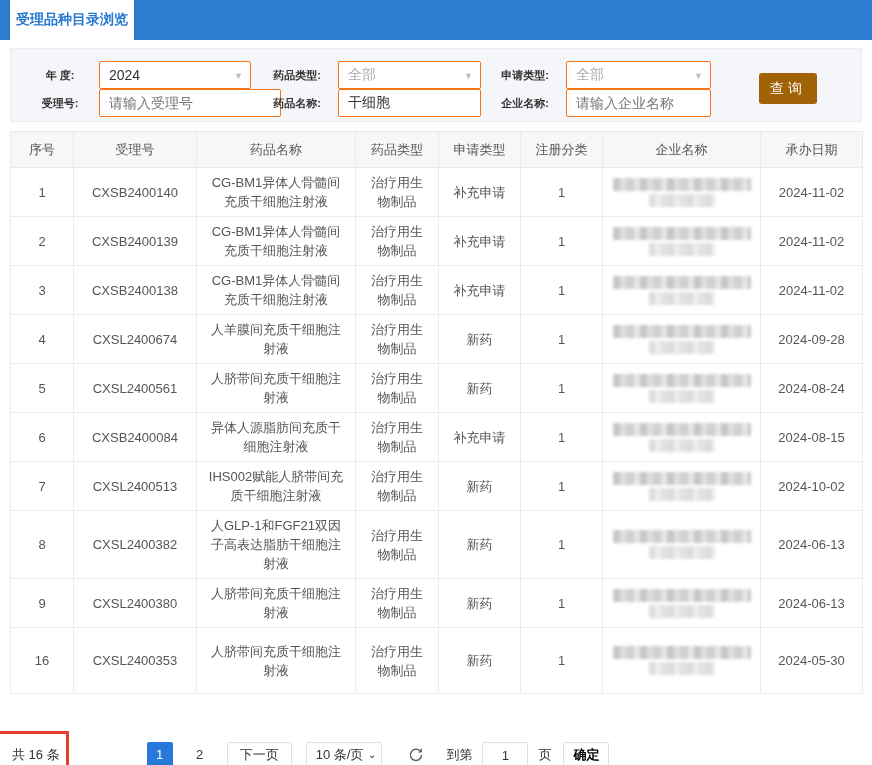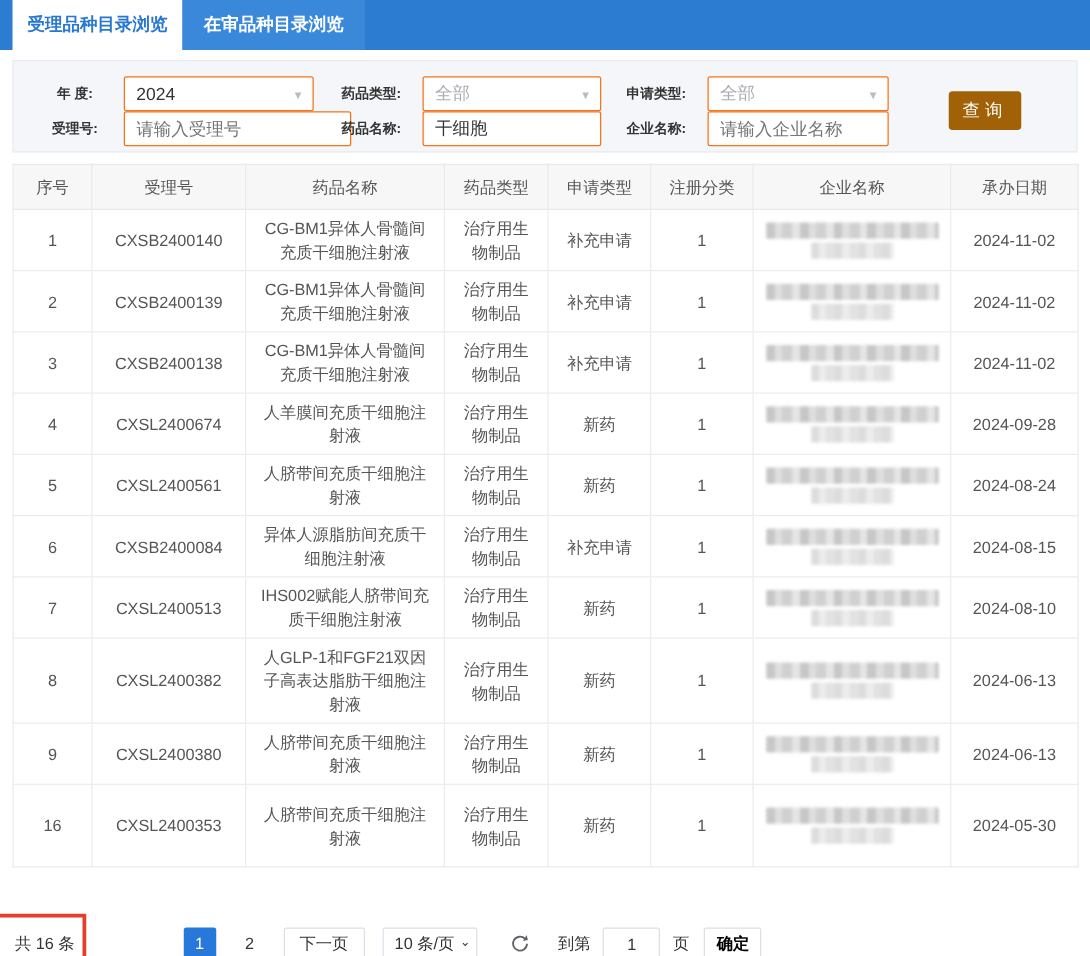--- a/index.html
+++ b/index.html
@@ -6,21 +6,21 @@
   body {
     width:872px; height:765px; position:relative; overflow:hidden;
     background:#fff; font-family:"Liberation Sans","DejaVu Sans",sans-serif;
     color:#333;
   }
   
   .tabbar { position:absolute; left:0; top:0; width:872px; height:40px;
     background:#2c7dd2; display:flex; padding-left:10px; box-sizing:border-box; }
   .tab { height:40px; display:flex; align-items:center; justify-content:center;
     font-size:14px; font-weight:bold; color:#fff; cursor:pointer; }
-  .tab.active { background:#fff; color:#2878d0; width:136px; }
+  .tab.active { background:#fff; color:#2878d0; width:124px; }
   .tab.inactive { background:#3a88da; width:146px; }
 
   
   .search-panel { position:absolute; left:10px; top:48px; width:852px; height:74px;
     background:#f4f6f9; border:1px solid #e9ecf2; box-sizing:border-box; }
   .flabel { position:absolute; font-size:11px; font-weight:bold; color:#333;
     height:28px; line-height:28px; text-align:center; }
   .fbox { position:absolute; height:28px; box-sizing:border-box; background:#fff;
     border:1px solid #f97316; border-radius:2px; display:flex; align-items:center;
     padding:0 20px 0 9px; font-size:14px; color:#333; }
@@ -78,21 +78,20 @@
 
   
   .annotation-box { position:absolute; left:-3px; top:731px; width:66px; height:44px;
     border:3px solid #e43d2c; z-index:10; pointer-events:none; }
 </style>
 </head>
 <body>
 
 <div class="tabbar">
   <div class="tab active">受理品种目录浏览</div>
-  <div class="tab inactive">在审品种目录浏览</div>
 </div>
 
 <div class="search-panel">
 
   <span class="flabel" style="left:14px;top:12px;width:70px;">年 度:</span>
   <div class="fbox" style="left:88px;top:12px;width:152px;">
     <span>2024</span>
     <span class="caret">▼</span>
   </div>
 
@@ -241,21 +240,21 @@
           <td><span class="wrap-name">IHS002赋能人脐带间充质干细胞注射液</span></td>
           <td><span class="wrap-narrow">治疗用生物制品</span></td>
           <td><span>新药</span></td>
           <td><span>1</span></td>
           <td>
             <div class="censor">
               <div class="cl cl1"></div>
               <div class="cl cl2"></div>
             </div>
           </td>
-          <td><span>2024-08-10</span></td>
+          <td><span>2024-10-02</span></td>
         </tr>
         <tr>
           <td><span>8</span></td>
           <td><span>CXSL2400382</span></td>
           <td><span class="wrap-name">人GLP-1和FGF21双因子高表达脂肪干细胞注射液</span></td>
           <td><span class="wrap-narrow">治疗用生物制品</span></td>
           <td><span>新药</span></td>
           <td><span>1</span></td>
           <td>
             <div class="censor">

